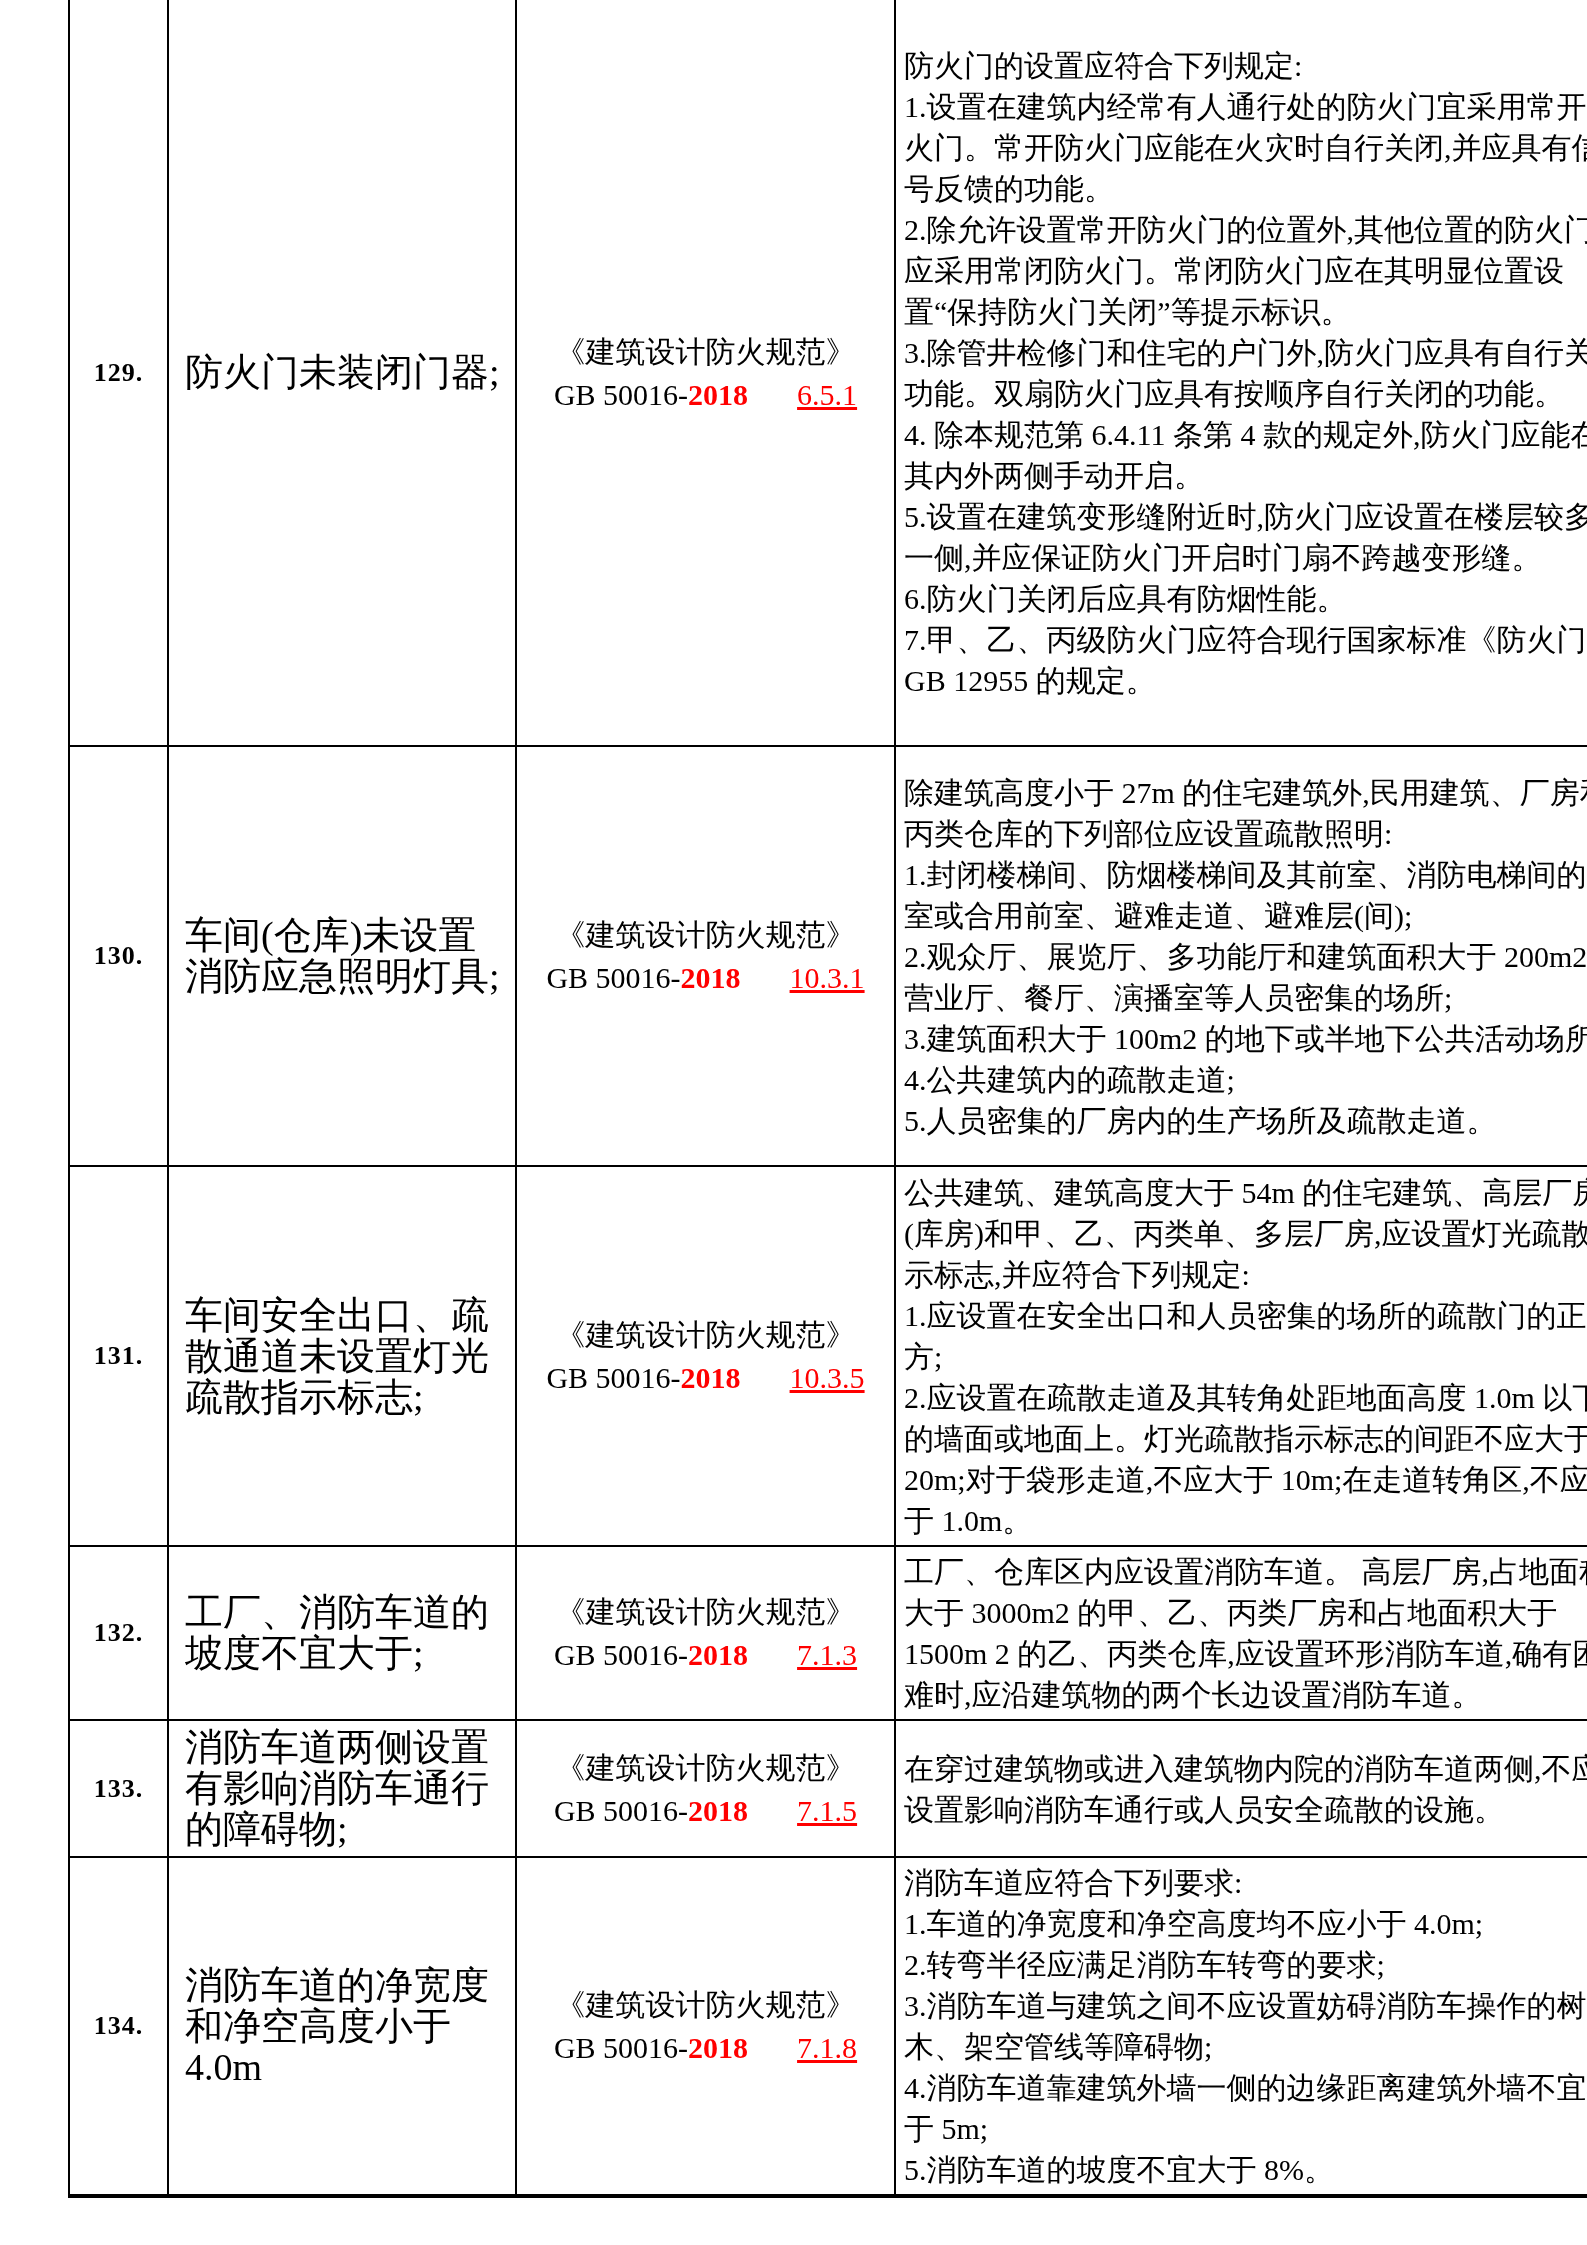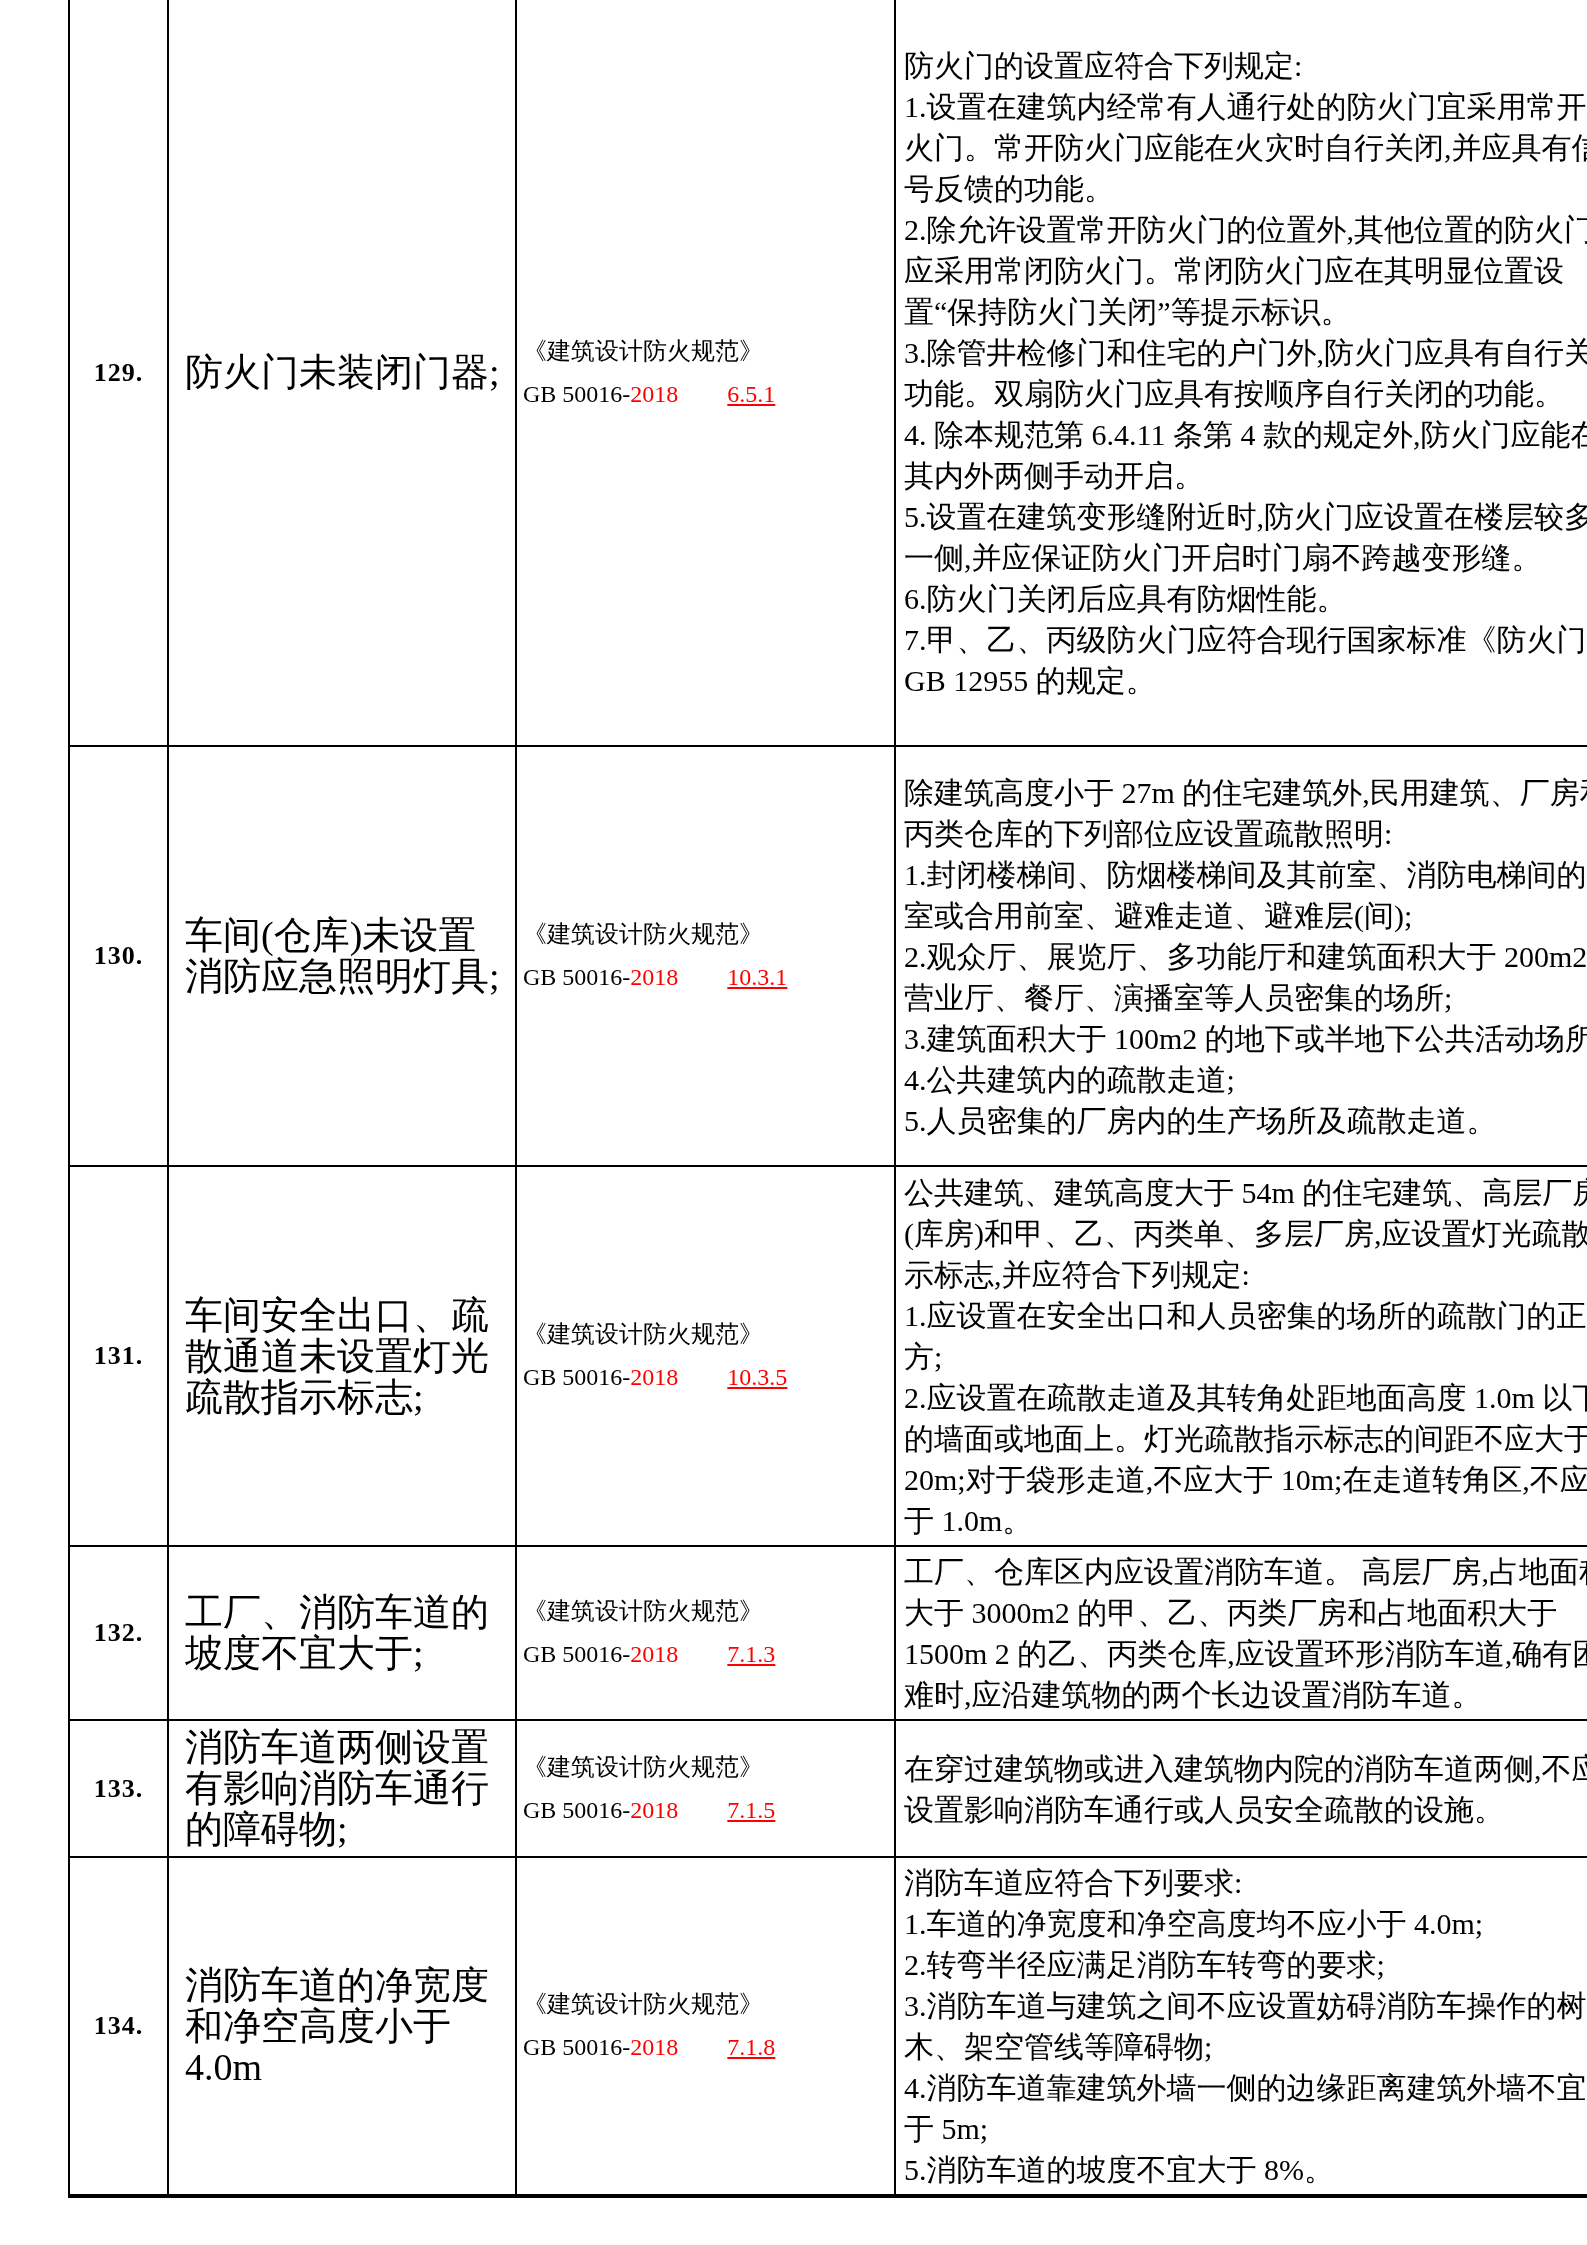--- a/index.html
+++ b/index.html
@@ -14,25 +14,25 @@
     display:table;width:1507px;
     border-collapse:collapse;table-layout:fixed;
   }
   .tr{display:table-row;}
   .td{display:table-cell;border:2px solid #000;vertical-align:middle;}
   .tr.first .td{border-top:none;}
   .tr.last .td{border-bottom:4px solid #000;}
   .c-num{width:97px;text-align:center;}
   .num{font-weight:bold;font-size:26px;letter-spacing:1px;}
   .c-issue{width:322px;padding:6px 8px 6px 16px;font-size:38px;line-height:41px;}
-  .c-std{width:365px;font-size:24px;line-height:43px;padding:4px 6px;}
+  .c-std{width:365px;text-align:center;font-size:30px;line-height:43px;padding:4px 6px;}
   .c-detail{width:723px;padding:4px 10px 4px 8px;font-size:30px;line-height:41px;}
   .c-detail p{margin:0;}
   .std-code{white-space:nowrap;}
-  .code-red{color:var(--red,#f00);}
+  .code-red{color:var(--red,#f00);font-weight:bold;}
   .section{color:var(--red,#f00);margin-left:49px;text-decoration:underline;}
   
   .r0{height:746px;}
   .r1{height:420px;}
   .r2{height:380px;}
   .r3{height:163px;}
   .r4{height:137px;}
   .r5{height:325px;}
 </style>
 </head>

